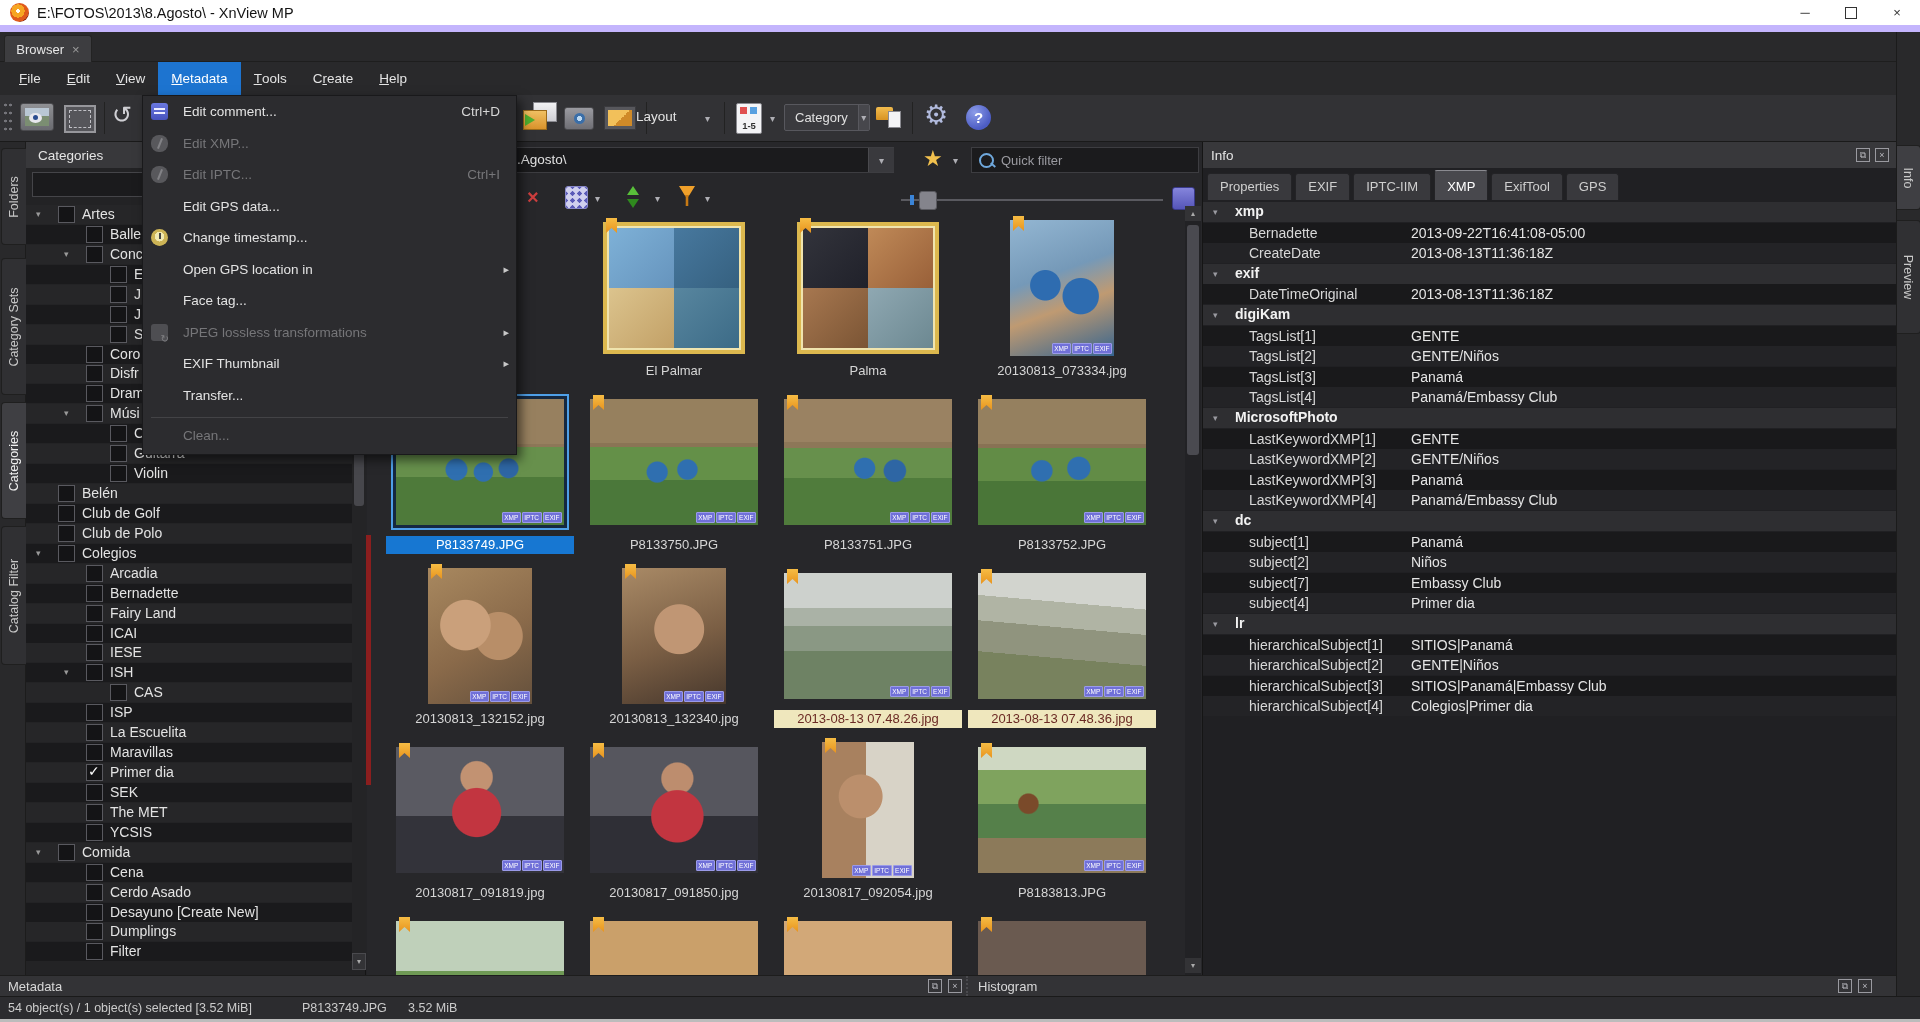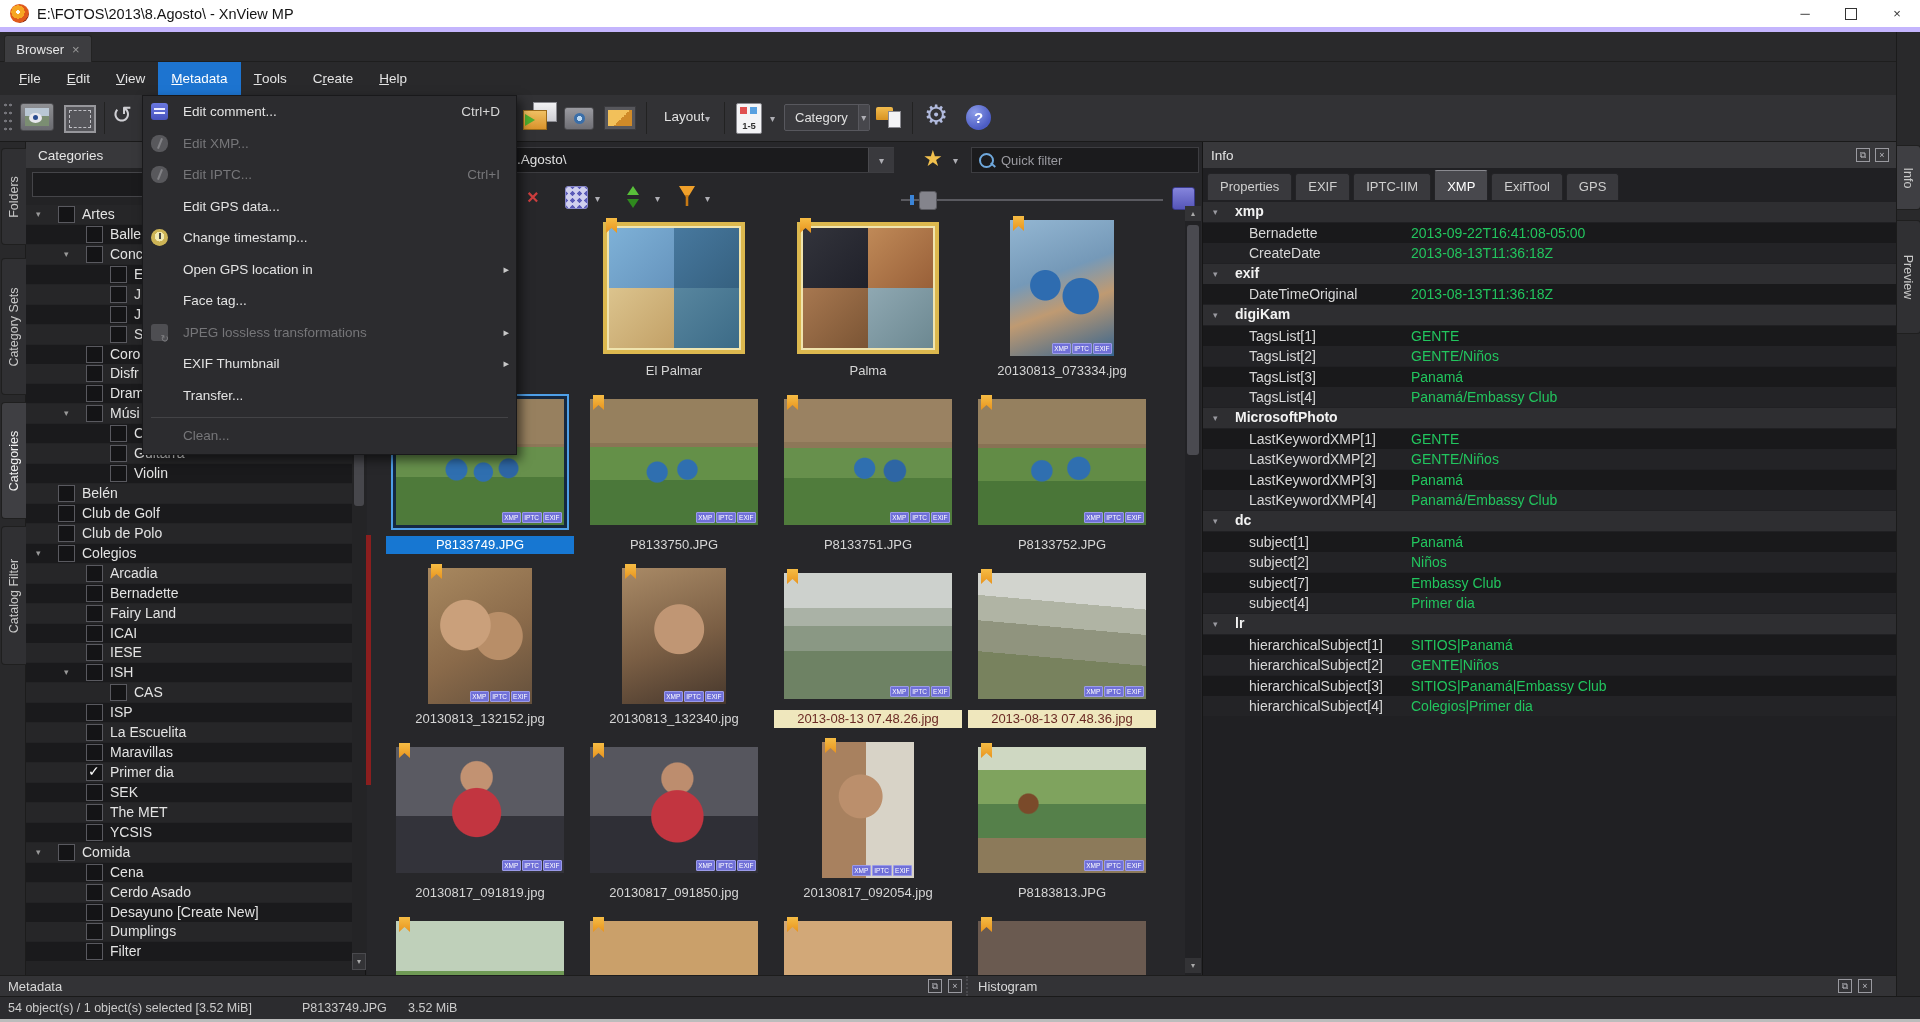--- a/index.html
+++ b/index.html
@@ -2,21 +2,21 @@
 <html><head>
 <meta charset="utf-8">
 <style>
   html,body{margin:0;padding:0;background:#111;}
   #root{position:relative;width:1920px;height:1022px;overflow:hidden;
         background:#242427;font-family:"Liberation Sans",sans-serif;
         -webkit-font-smoothing:antialiased;color:#ddd;}
   .abs{position:absolute;}
   
   .titlebar{left:0;top:0;width:1920px;height:32px;background:#ffffff;color:#141414;
-            display:flex;align-items:center;border-bottom:5px solid #c4b5fd;box-sizing:border-box;}
+            display:flex;align-items:center;border-bottom:7px solid #c4b5fd;box-sizing:border-box;}
   .applogo{width:19px;height:19px;margin:0 8px 0 10px;border-radius:50%;
            background:radial-gradient(circle at 42% 42%,#ffffff 0 12%,#f6a623 13% 42%,#e05a1c 43% 68%,#8f2a0e 69% 100%);}
   .apptitle{font-size:14.5px;}
   .wbtns{margin-left:auto;display:flex;height:100%;}
   .wbtn{width:46px;height:100%;display:flex;align-items:center;justify-content:center;
         font-size:13px;color:#333;}
   .wbtn .maxbox{width:10px;height:10px;border:1px solid #333;}
   
   .tabbar{left:0;top:32px;width:1920px;height:30px;background:#29292b;border-bottom:1px solid #1e1e1e;box-sizing:border-box;}
   .browser-tab{position:absolute;left:4px;top:3px;width:86px;height:27px;background:#3d3d40;
@@ -133,21 +133,21 @@
   .winico{position:absolute;top:6px;width:14px;height:14px;border:1px solid #9a9aa0;color:#b8b8be;font-size:9px;
           display:flex;align-items:center;justify-content:center;box-sizing:border-box;}
   .itabs{position:absolute;left:4px;top:28px;display:flex;gap:3px;align-items:flex-end;height:30px;}
   .itab{background:#39393d;border:1px solid #232326;border-bottom:none;border-radius:3px 3px 0 0;
         padding:5px 12px 6px;font-size:13px;color:#cfcfcf;}
   .itab.active{background:#48484d;color:#ffffff;padding-top:8px;border-top:1px solid #8a8a90;}
   .irow{position:absolute;left:0;width:693px;height:20px;font-size:14px;}
   .irow .tri{position:absolute;left:10px;top:5px;font-size:9px;color:#9a9aa0;}
   .irow .gname{position:absolute;left:32px;top:1px;font-weight:bold;color:#f2f2f2;}
   .irow .ilabel{position:absolute;left:46px;top:2px;color:#d8d8d8;}
-  .irow .ivalue{position:absolute;left:208px;top:2px;color:#22c55e;white-space:nowrap;}
+  .irow .ivalue{position:absolute;left:208px;top:2px;color:#e5e5e5;white-space:nowrap;}
   
   .rightstrip{left:1896px;top:32px;width:24px;height:990px;background:#29292b;border-left:1px solid #1b1b1b;box-sizing:border-box;}
   .rvtab{position:absolute;left:0;width:23px;background:#303033;border:1px solid #1f1f1f;border-left:none;border-radius:0 4px 4px 0;
          display:flex;align-items:center;justify-content:center;}
   .rvtab span{transform:rotate(90deg);white-space:nowrap;font-size:12.5px;color:#c9c9c9;display:block;}
   .rvtab.active{background:#3f3f43;}
   
   .bottomheads{left:0;top:975px;width:1896px;height:21px;background:#333336;border-top:1px solid #1d1d1d;box-sizing:border-box;}
   .bh-left{position:absolute;left:0;top:0;width:964px;height:100%;display:flex;align-items:center;padding-left:8px;box-sizing:border-box;
            font-size:13px;color:#d8d8d8;}
@@ -236,21 +236,21 @@
           <div class="cv-arrow"></div>
         </div>
     </div>
     <div class="tbico" style="left:564px;">
         <div class="cam"></div>
       </div>
     <div class="tbico" style="left:604px;top:11px;">
         <div class="scr"></div>
       </div>
     <div class="tsep" style="left:646px;"></div>
-    <div class="tb-label" style="left:664px;">Layout</div>
+    <div class="tb-label" style="left:636px;">Layout</div>
     <span class="ddcaret abs" style="left:705px;top:18px;">▾</span>
     <div class="tsep" style="left:724px;"></div>
     <div class="tbico" style="left:736px;">
         <div class="rate15"></div>
       </div>
     <span class="ddcaret abs" style="left:770px;top:18px;">▾</span>
     <div class="combo" style="left:784px;width:86px;">
       <span class="cval">Category</span>
       <span class="cbtn">
           <span class="ddcaret">▾</span>

